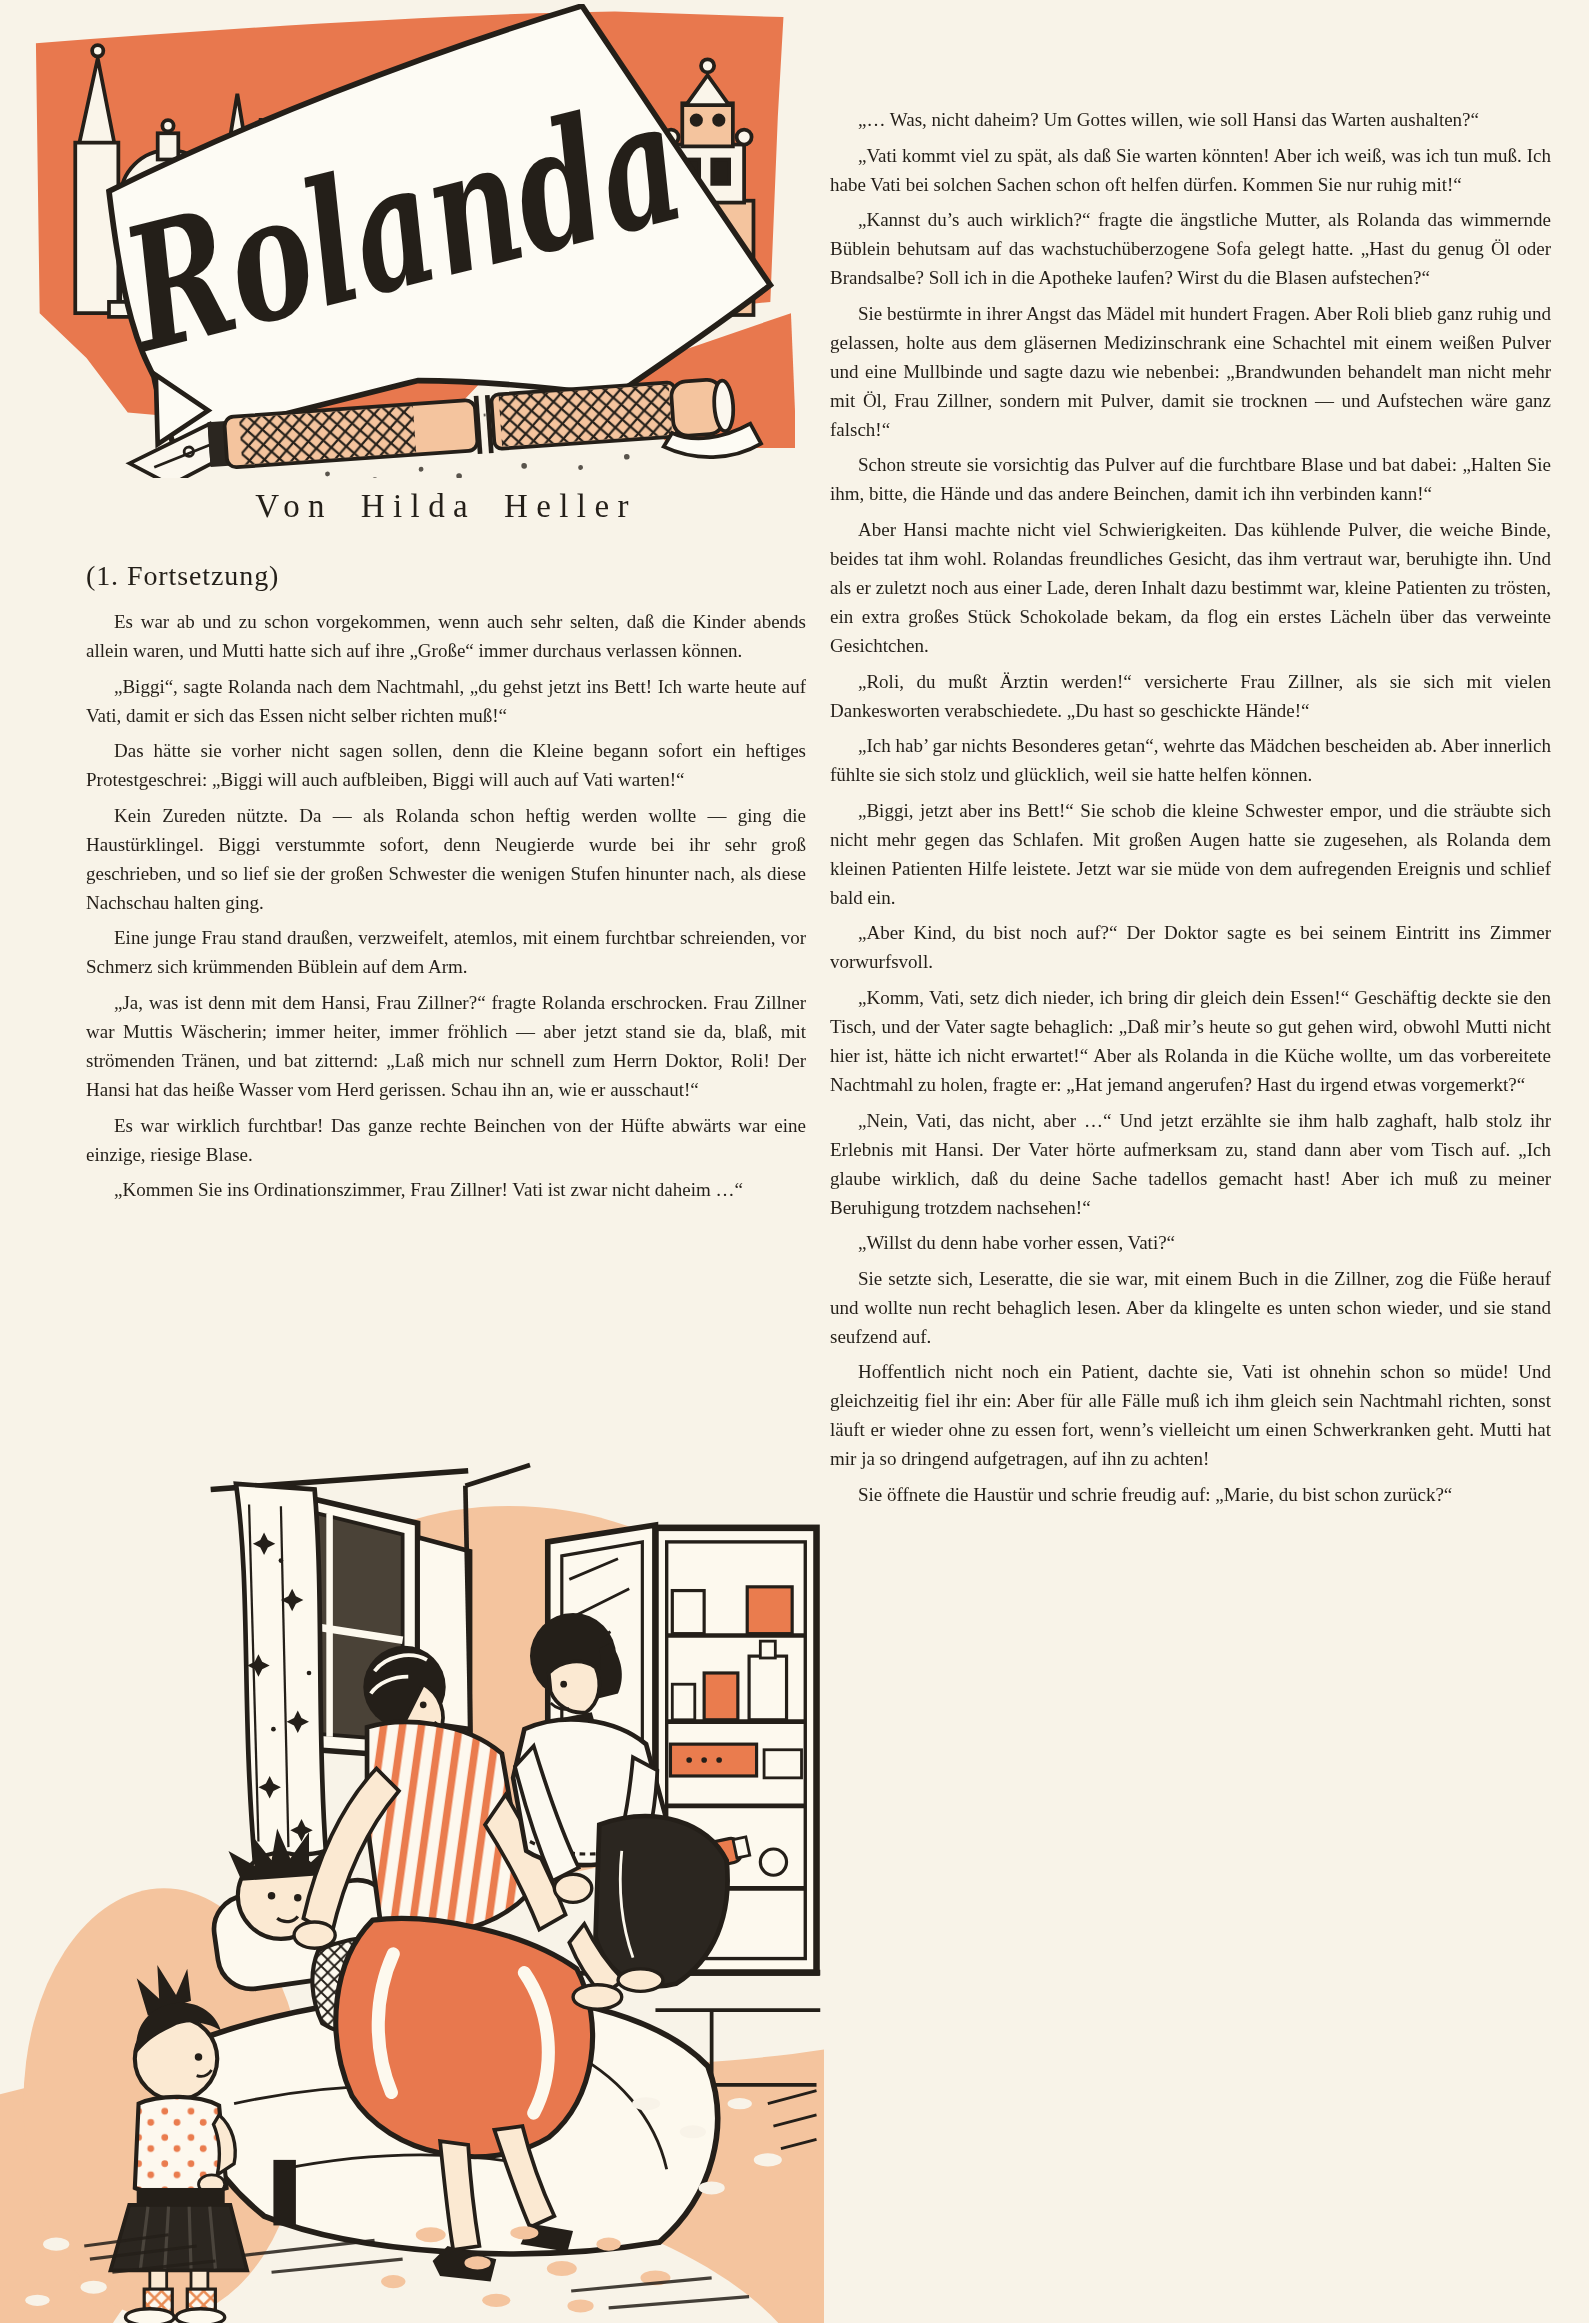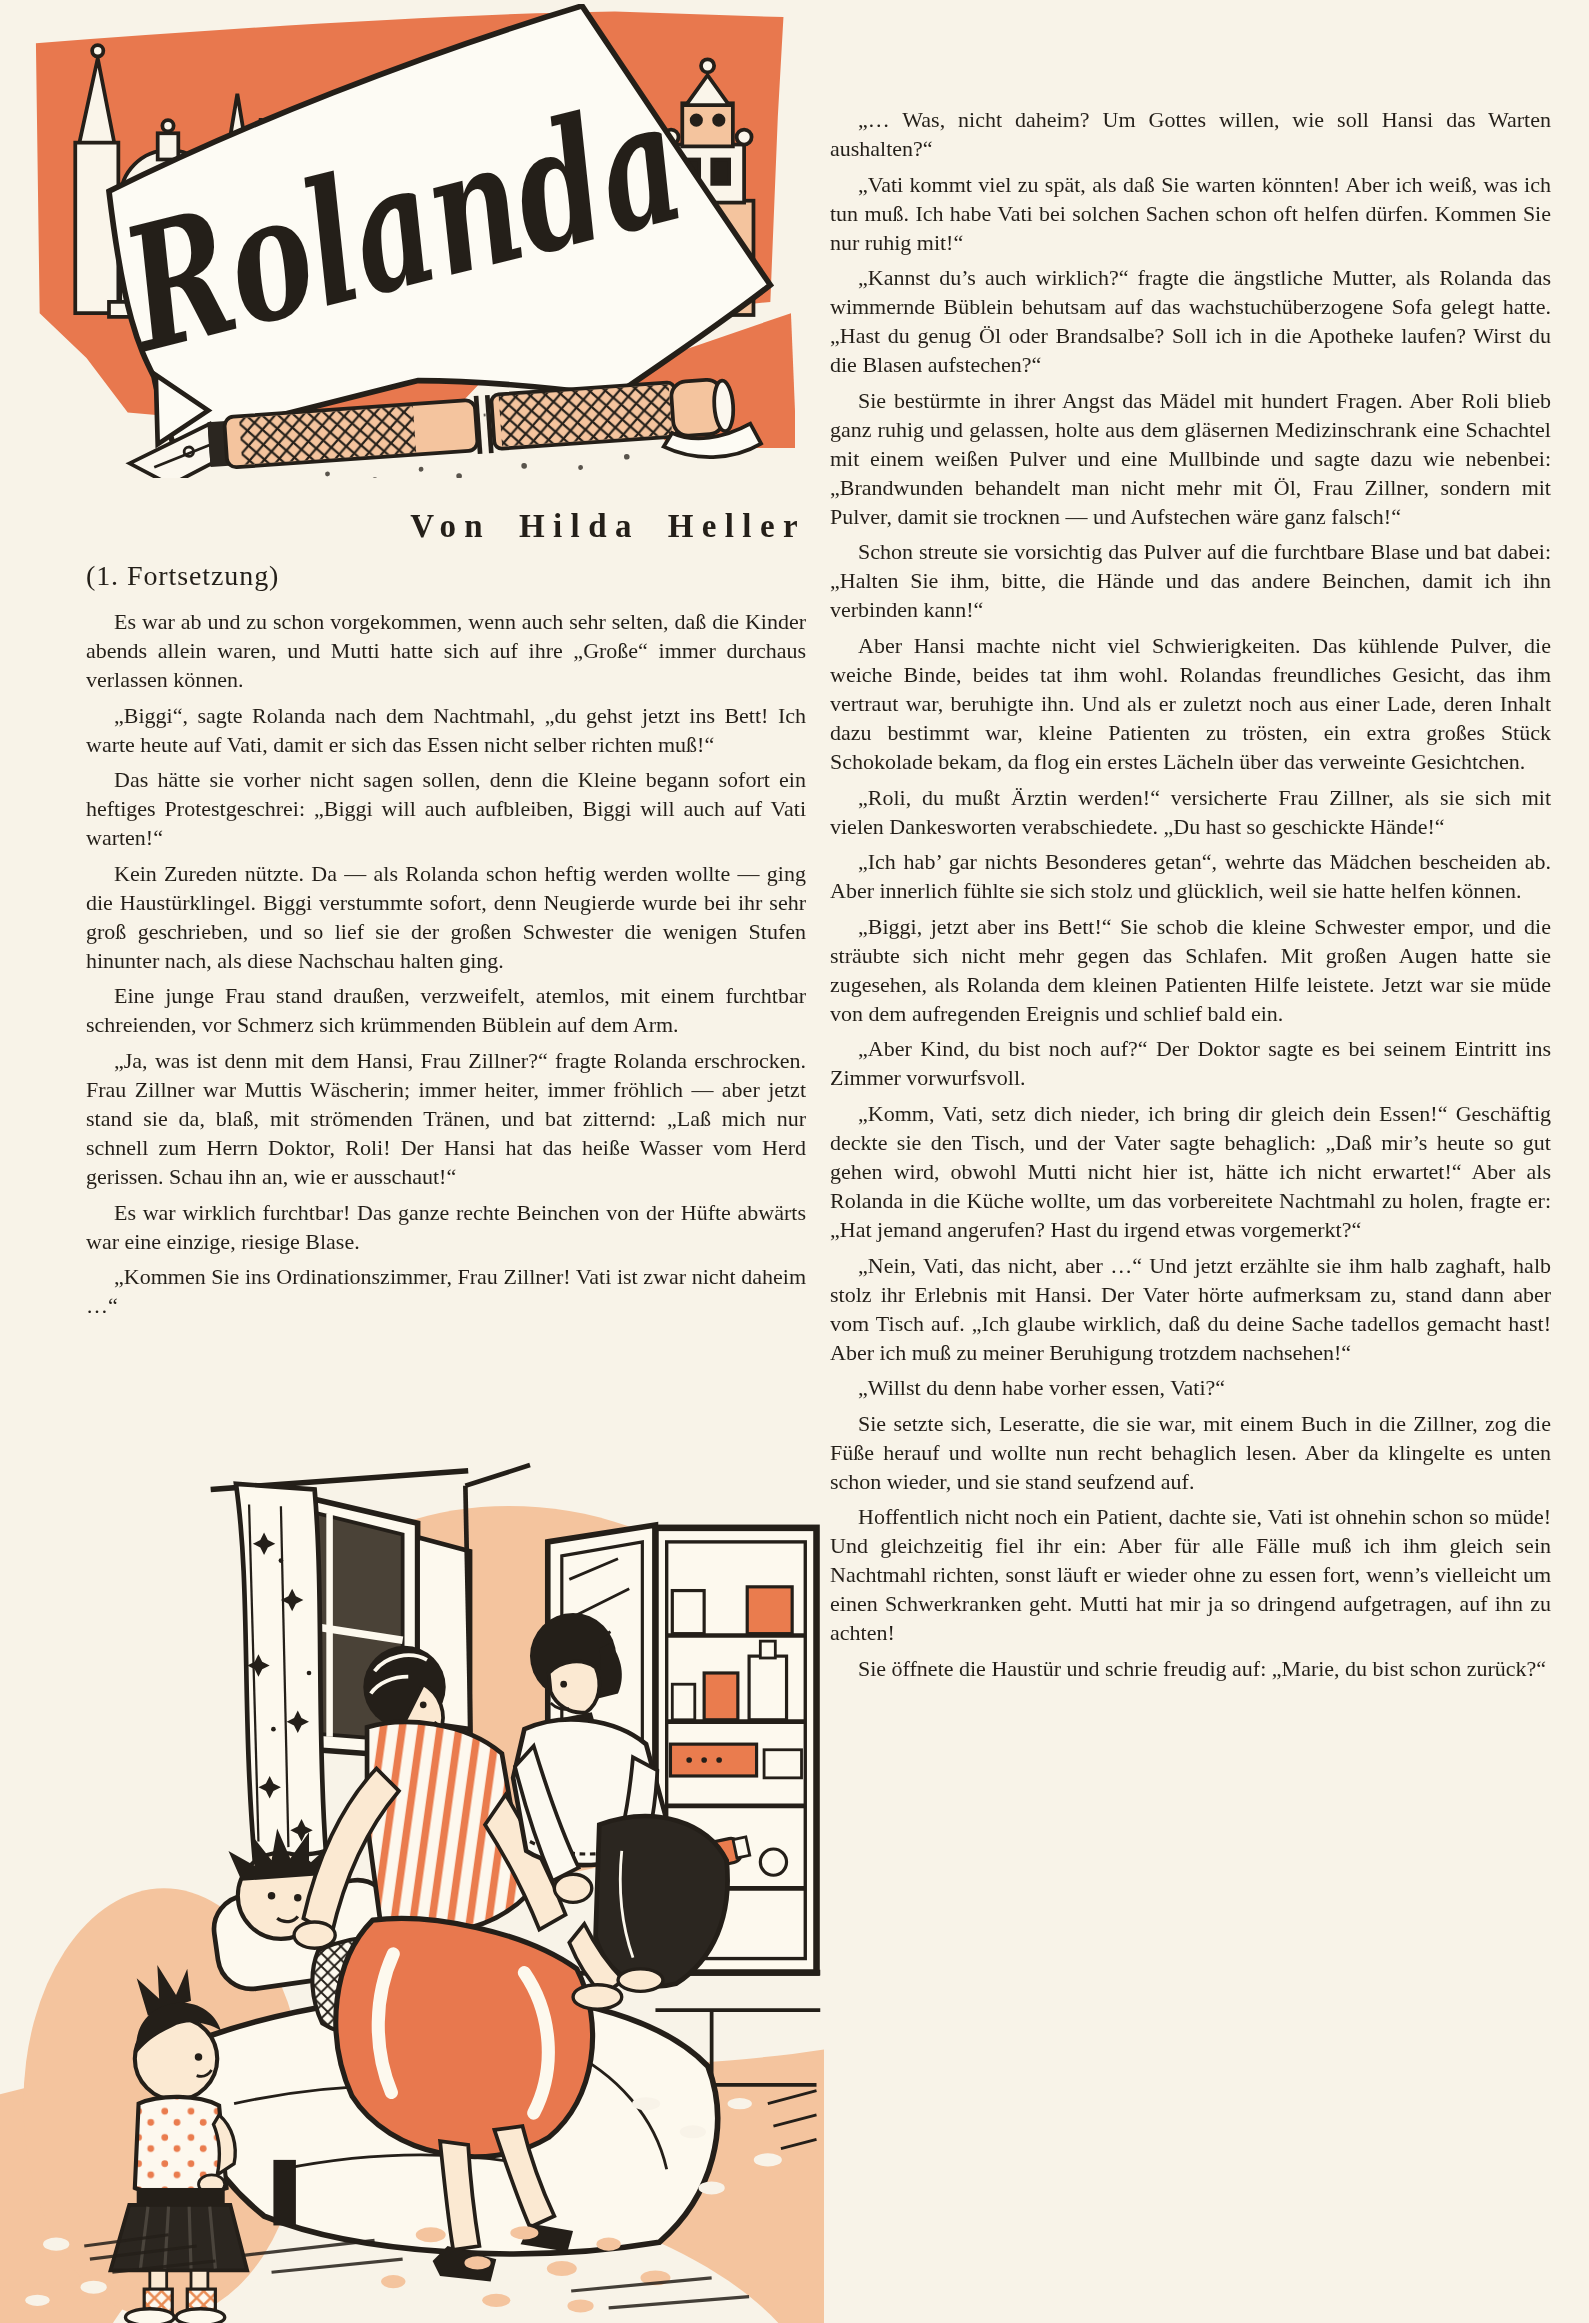--- a/index.html
+++ b/index.html
@@ -7,30 +7,30 @@
     width:1589px;height:2324px;
     background:#f8f3e8;
     font-family:"Liberation Serif","DejaVu Serif",serif;
     color:#241f19;
     position:relative;
     overflow:hidden;
   }
   .page{position:absolute;inset:0;}
   .title-illo{position:absolute;left:15px;top:3.7px;width:780px;height:474px;}
   .byline{
-    position:absolute;left:86px;top:508px;width:720px;
-    text-align:right;font-size:33px;letter-spacing:8.4px;word-spacing:11.2px;font-weight:bold;
+    position:absolute;left:86px;top:488px;width:720px;
+    text-align:center;font-size:33px;letter-spacing:8.4px;word-spacing:11.2px;
   }
   .installment{
     position:absolute;left:86px;top:560px;width:720px;
     text-align:left;font-size:28px;letter-spacing:0.9px;
   }
   .col{
     position:absolute;
-    font-size:22px;line-height:29px;
+    font-size:19px;line-height:29px;
     text-align:justify;
   }
   .col p{margin:0 0 6.6px 0;text-indent:28px;}
   .col-left{left:86px;top:607px;width:720px;height:824px;overflow:hidden;}
   .col-right{left:830px;top:105px;width:721px;height:2155px;overflow:hidden;}
   .scene-illo{position:absolute;left:0px;top:1448px;width:824px;height:876px;}
   svg{display:block;}
 </style>
 </head>
 <body>

